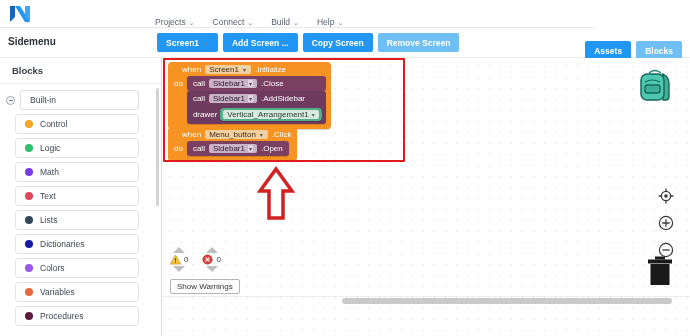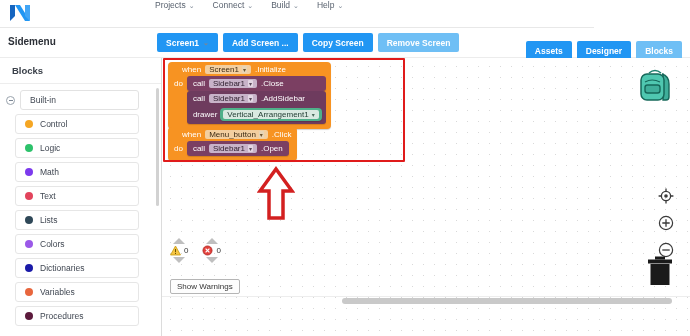--- a/index.html
+++ b/index.html
@@ -8,21 +8,21 @@
     font-family: "Liberation Sans", sans-serif;
     background: #ffffff;
     overflow: hidden;
   }
   #app { position: relative; width: 690px; height: 336px; }
 
   
   .topnav {
     position: absolute; left: 0; top: 0; width: 594px; height: 28px;
     background: #ffffff; border-bottom: 1px solid #e8e8e8;
-    display: flex; align-items: flex-start;
+    display: flex; align-items: flex-end;
   }
   .logo { width: 34px; height: 26px; margin-left: 6px; position: relative; }
   .logo svg { display: block; }
   .nav-center { display: flex; align-items: center; gap: 18px; margin-left: 115px; }
   .nav-right { display: flex; align-items: center; gap: 16px; margin-left: auto; margin-right: 10px; }
   .nav-item {
     font-size: 8.5px; color: #5a6370; display: flex; align-items: center; gap: 3px;
     white-space: nowrap; cursor: pointer;
   }
   .caret { display: inline-block; font-size: 7px; color: #7b8694; line-height: 1; }
@@ -150,21 +150,21 @@
 
   
   .warn-area { position: absolute; left: 8px; bottom: 42px; }
   .warn-row { display: flex; gap: 14px; }
   .warn-col { display: flex; flex-direction: column; align-items: center; }
   .tri-up { width: 0; height: 0; border-left: 6px solid transparent; border-right: 6px solid transparent; border-bottom: 6px solid #bfbfbf; }
   .tri-down { width: 0; height: 0; border-left: 6px solid transparent; border-right: 6px solid transparent; border-top: 6px solid #bfbfbf; }
   .warn-mid { display: flex; align-items: center; gap: 3px; margin: 1px 0; }
   .warn-count { font-size: 8px; color: #333; }
   .show-warn {
-    margin-top: 16px; border: 1px solid #b5b5b5; background: #fdfdfd;
+    margin-top: 7px; border: 1px solid #b5b5b5; background: #fdfdfd;
     font-size: 8px; color: #333; padding: 2px 6px; border-radius: 2px; cursor: pointer;
     font-family: "Liberation Sans", sans-serif;
   }
 
   
   .backpack { position: absolute; right: 14px; top: 6px; }
   .tools { position: absolute; right: 16px; top: 130px; display: flex; flex-direction: column; align-items: center; gap: 7px; }
   .trash { position: absolute; right: 16px; bottom: 46px; }
 </style>
 </head>
@@ -210,21 +210,20 @@
         <span>Screen1</span>
         <span class="caret">⌄</span>
       </button>
       <button class="bbtn">Add Screen ...</button>
       <button class="bbtn">Copy Screen</button>
       <button class="bbtn light">Remove Screen</button>
     </div>
 
     <div class="btnrow-right">
       <button class="bbtn">Assets</button>
-      <button class="bbtn">Designer</button>
       <button class="bbtn light">Blocks</button>
     </div>
   </div>
 
   <div class="sidebar">
     <div class="sidebar-title">Blocks</div>
 
     <div class="tree">
       <div class="tree-root">
         <span class="toggle-icon"></span>
@@ -246,26 +245,26 @@
         </div>
         <div class="tree-leaf">
           <span class="dot" style="background:#e2445c"></span>
           <span>Text</span>
         </div>
         <div class="tree-leaf">
           <span class="dot" style="background:#2f4858"></span>
           <span>Lists</span>
         </div>
         <div class="tree-leaf">
+          <span class="dot" style="background:#1a1aa8"></span>
+          <span>Dictionaries</span>
+        </div>
+        <div class="tree-leaf">
           <span class="dot" style="background:#9b59e8"></span>
           <span>Colors</span>
-        </div>
-        <div class="tree-leaf">
-          <span class="dot" style="background:#1a1aa8"></span>
-          <span>Dictionaries</span>
         </div>
         <div class="tree-leaf">
           <span class="dot" style="background:#e8663d"></span>
           <span>Variables</span>
         </div>
         <div class="tree-leaf">
           <span class="dot" style="background:#5c1a3c"></span>
           <span>Procedures</span>
         </div>
       </div>

